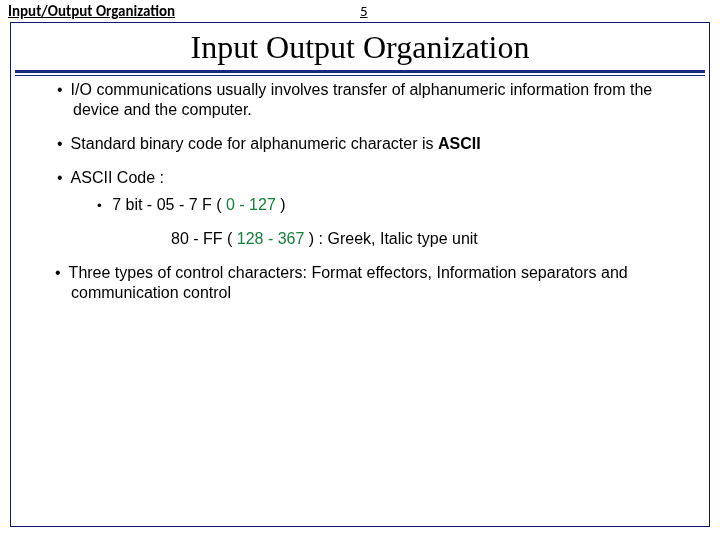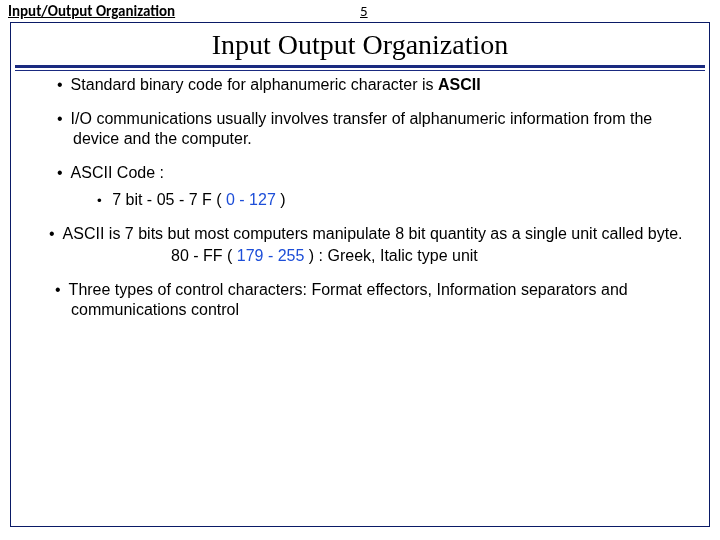--- a/index.html
+++ b/index.html
@@ -31,21 +31,21 @@
   }
   .frame {
     border: 1px solid #0a1a66;
     margin: 2px 10px 10px 10px;
     height: 505px;
     position: relative;
   }
   .title {
     text-align: center;
     font-family: "Times New Roman", Georgia, serif;
-    font-size: 28px;
+    font-size: 32px;
     padding: 6px 0 4px 0;
   }
   .rule {
     margin: 0 4px;
   }
   .dline {
     height: 3px;
     background: #1a2a80;
     margin-bottom: 2px;
   }
@@ -78,21 +78,21 @@
   .bul1 .body { text-indent: 0; display: inline; }
   .sub {
     padding-left: 80px;
     text-indent: -14px;
     margin-bottom: 2px;
     font-size: 16px;
   }
   .sub .dot { margin-right: 6px; }
   .small { font-size: 13.5px; }
   .bold { font-weight: 700; }
-  .red { color: #1d4ed8; text-align: center; }
+  .red { color: #15803d; text-align: center; }
   .noind { text-indent: 0; }
   .block {
     margin-bottom: 14px;
   }
   .line2 { padding-left: 140px; }
   .last { margin-bottom: 0; }
 </style>
 </head>
 <body>
 
@@ -107,43 +107,40 @@
 
   <div class="rule">
     <div class="dline"></div>
     <div class="sline"></div>
   </div>
 
   <div class="content">
 
 
     <div class="bul1 block">
-      <span class="dot">•</span><span class="body">Standard binary code for alphanumeric character is </span><span class="bold">ASCII</span>
+      <span class="dot">•</span><span class="body">I/O communications usually involves  transfer of alphanumeric information from the device and the computer.</span>
     </div>
 
     <div class="bul1 block">
-      <span class="dot">•</span><span class="body">I/O communications usually involves  transfer of alphanumeric information from the device and the computer.</span>
+      <span class="dot">•</span><span class="body">Standard binary code for alphanumeric character is </span><span class="bold">ASCII</span>
     </div>
 
     <div class="block">
       <div class="bul1">
         <span class="dot">•</span><span class="body">ASCII Code :</span>
       </div>
       <div class="sub">
         <span class="dot small">•</span><span> 7 bit -       05 - 7 F ( </span><span class="red">0 - 127</span><span> )</span>
       </div>
     </div>
 
     <div class="block">
-      <div class="bul1" style="padding-left:34px; margin-bottom:2px;">
-        <span class="dot">•</span><span class="body">ASCII is 7 bits but most computers manipulate 8 bit quantity as a single unit called byte.</span>
-      </div>
       <div class="noind line2">
-        <span>80 - FF ( </span><span class="red">179 - 255</span><span> ) : Greek, Italic type unit</span>
+        <span>80 - FF ( </span><span class="red">128 - 367</span><span> ) : Greek, Italic type unit</span>
       </div>
     </div>
 
     <div class="bul1 block last" style="padding-left:40px;">
-      <span class="dot">•</span><span class="body">Three types of control characters: Format effectors, Information separators and communications control</span>
+      <span class="dot">•</span><span class="body">Three types of control characters: Format effectors, Information separators and communication control</span>
     </div>
 
   </div>
 </div>
 
 </body></html>

